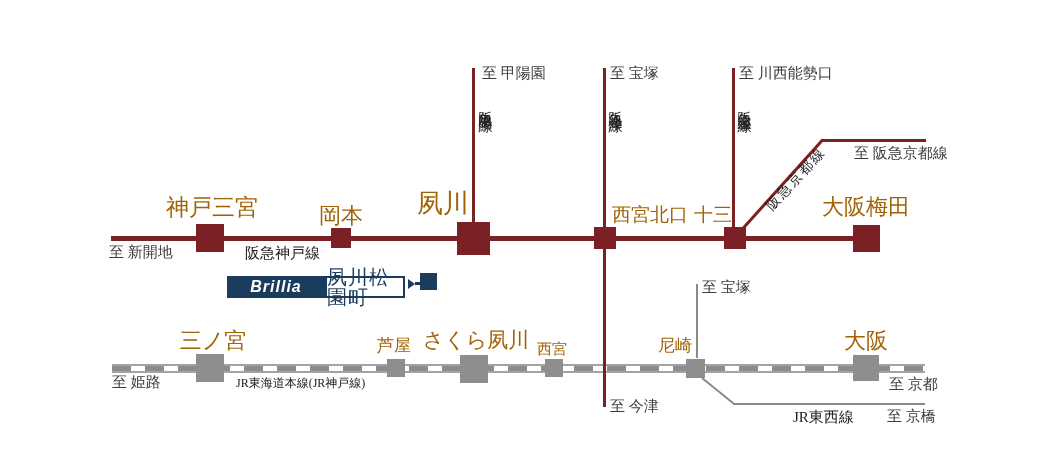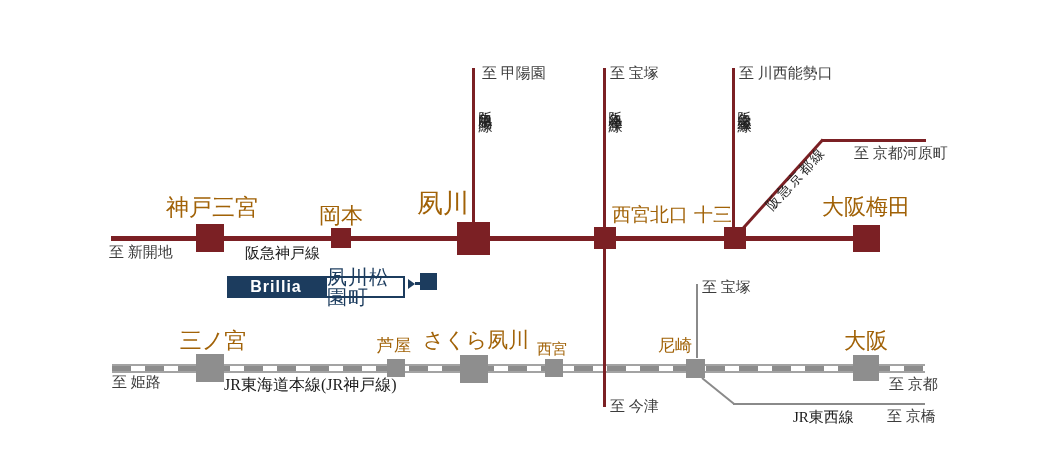--- a/index.html
+++ b/index.html
@@ -33,21 +33,21 @@
   .center{transform:translateX(-50%);}
   .to{position:absolute;color:#3c3c3c;font-size:15px;white-space:nowrap;line-height:1;}
   .vname{position:absolute;color:#1f1f1f;font-size:14px;writing-mode:vertical-rl;letter-spacing:2px;line-height:1;}
   .rot{position:absolute;left:746px;top:172px;width:100px;text-align:center;color:#1f1f1f;font-size:14px;
     letter-spacing:2px;transform:rotate(-47deg);white-space:nowrap;line-height:1;}
   .linelbl{position:absolute;color:#1a1a1a;white-space:nowrap;line-height:1;}
   
   .brand-box{position:absolute;left:227px;top:276px;width:98px;height:22px;background:#1c3c5e;
     display:flex;align-items:center;justify-content:center;}
   .brand-box span{color:#ffffff;font-family:"Liberation Sans","DejaVu Sans",sans-serif;
-    font-weight:bold;font-size:16px;letter-spacing:1px;}
+    font-weight:bold;font-size:16px;letter-spacing:1px;font-style:italic;}
   .prop-box{position:absolute;left:325px;top:276px;width:80px;height:22px;background:#ffffff;
     border:2px solid #1c3c5e;box-sizing:border-box;display:flex;align-items:center;justify-content:center;}
   .prop-box span{color:#1c3c5e;font-size:20px;letter-spacing:1px;line-height:1;}
   .pointer-tri{position:absolute;left:408px;top:279px;width:0;height:0;
     border-left:7px solid #1c3c5e;border-top:5px solid transparent;border-bottom:5px solid transparent;}
   .pointer-dash{position:absolute;left:415px;top:282px;width:5px;height:3px;background:#1c3c5e;}
   .marker{position:absolute;left:420px;top:273px;width:17px;height:17px;background:#1c3c5e;}
 </style>
 </head>
 <body>
@@ -90,34 +90,34 @@
   <div class="name center" style="left:866px;top:196px;font-size:22px;">大阪梅田</div>
 
   <div class="name center" style="left:213px;top:330px;font-size:22px;">三ノ宮</div>
   <div class="name center" style="left:394px;top:337px;font-size:17px;">芦屋</div>
   <div class="name center" style="left:476px;top:330px;font-size:21px;">さくら夙川</div>
   <div class="name center" style="left:552px;top:342px;font-size:15px;">西宮</div>
   <div class="name center" style="left:675px;top:337px;font-size:17px;">尼崎</div>
   <div class="name center" style="left:866px;top:330px;font-size:22px;">大阪</div>
 
   <div class="linelbl" style="left:245px;top:246px;font-size:15px;">阪急神戸線</div>
-  <div class="linelbl" style="left:224px;top:377px;font-size:16px;text-align:right;">JR東海道本線(JR神戸線)</div>
+  <div class="linelbl" style="left:236px;top:377px;font-size:12px;text-align:right;">JR東海道本線(JR神戸線)</div>
   <div class="linelbl" style="left:793px;top:410px;font-size:15px;">JR東西線</div>
 
   <div class="vname" style="left:478px;top:100px;">阪急甲陽線</div>
   <div class="vname" style="left:608px;top:100px;">阪急今津線</div>
   <div class="vname" style="left:737px;top:100px;">阪急宝塚線</div>
   <div class="rot">阪急京都線</div>
 
   <div class="to" style="left:109px;top:245px;">至 新開地</div>
   <div class="to" style="left:482px;top:66px;">至 甲陽園</div>
   <div class="to" style="left:610px;top:66px;">至 宝塚</div>
   <div class="to" style="left:610px;top:399px;text-align:center;">至 今津</div>
   <div class="to" style="left:739px;top:66px;">至 川西能勢口</div>
-  <div class="to" style="left:854px;top:146px;">至 京都河原町</div>
+  <div class="to" style="left:854px;top:146px;">至 阪急京都線</div>
   <div class="to" style="left:112px;top:375px;">至 姫路</div>
   <div class="to" style="left:702px;top:280px;">至 宝塚</div>
   <div class="to" style="left:889px;top:377px;">至 京都</div>
   <div class="to" style="left:887px;top:409px;">至 京橋</div>
 
   <div class="brand-box">
     <span>Brillia</span>
   </div>
   <div class="prop-box">
     <span>夙川松園町</span>

